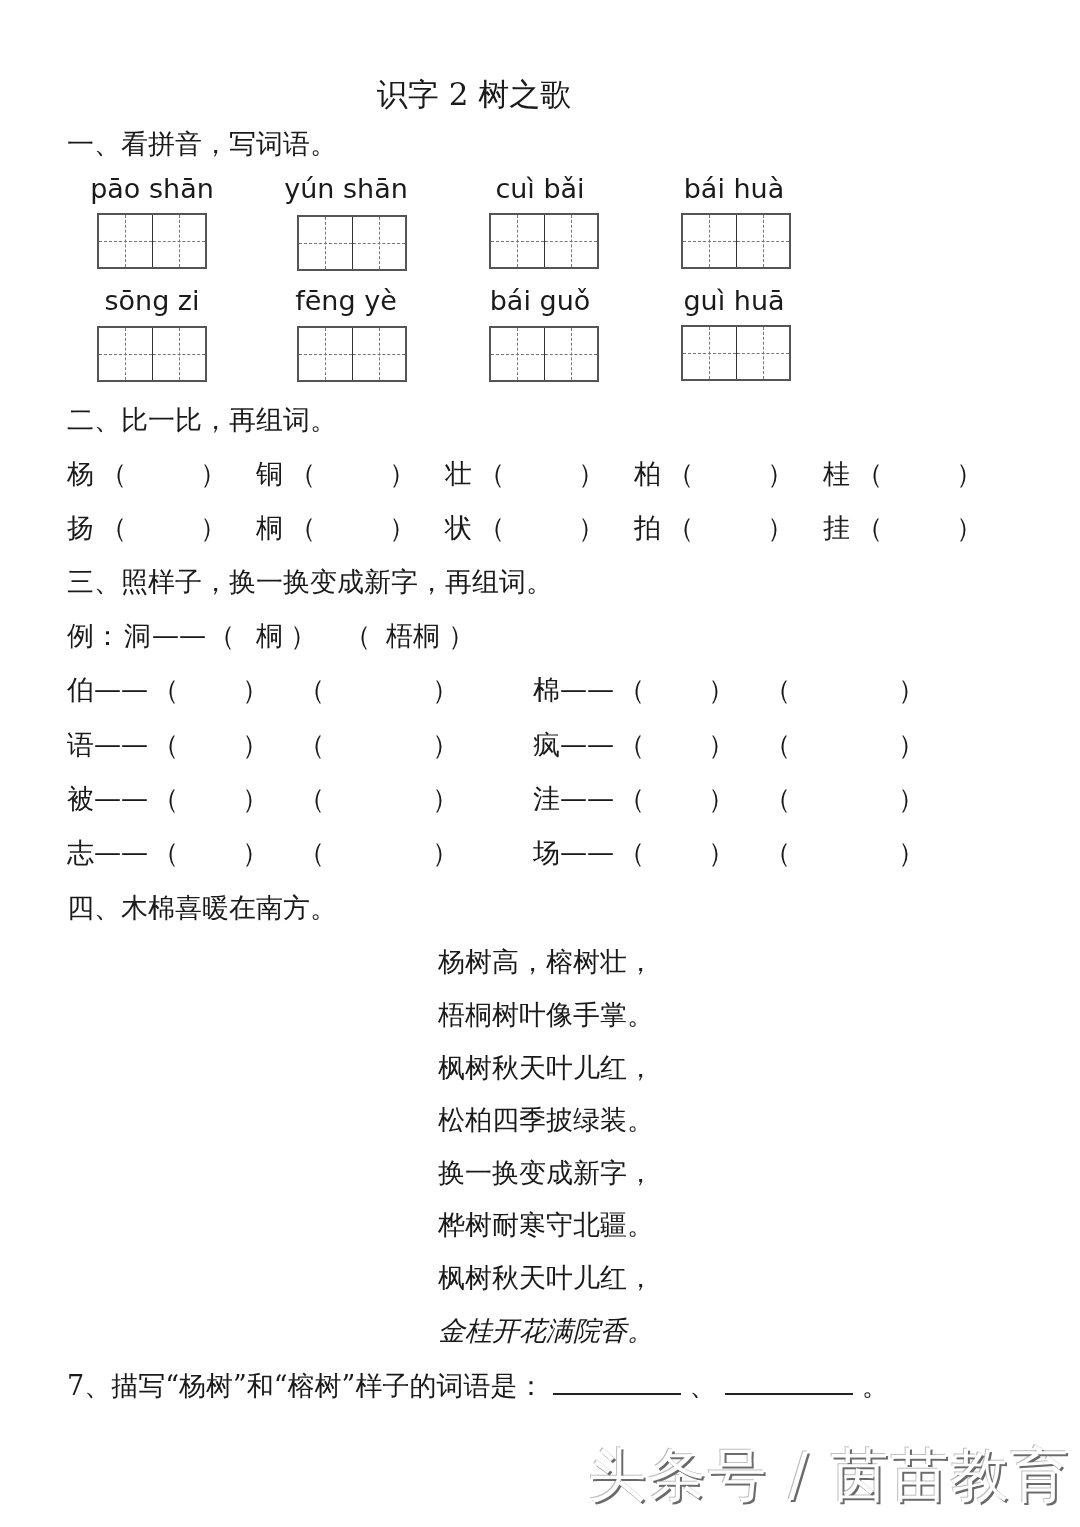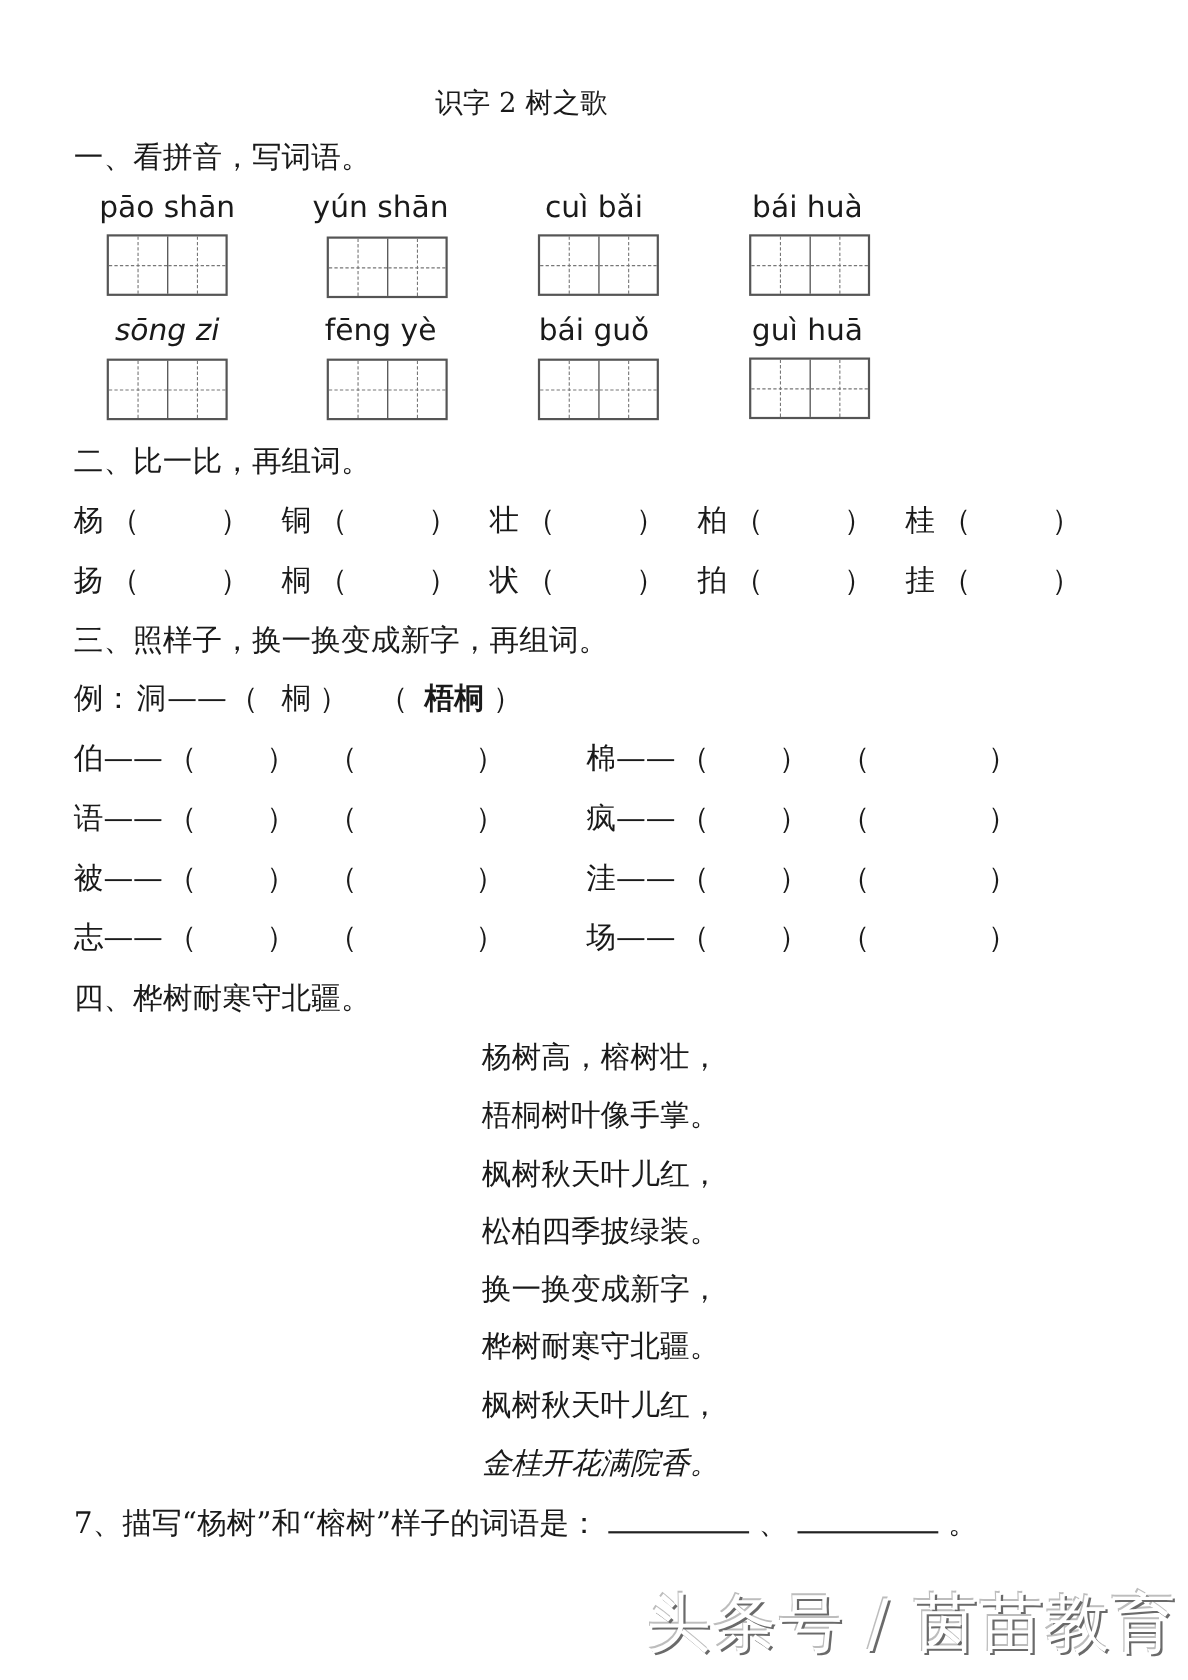--- a/index.html
+++ b/index.html
@@ -5,21 +5,21 @@
     * { box-sizing: border-box; margin: 0; padding: 0; }
     html, body { width: 1080px; height: 1527px; background: #ffffff; overflow: hidden; }
     body {
       position: relative;
       font-family: "DejaVu Serif", "Liberation Serif", serif;
       color: #1a1a1a;
     }
     .abs { position: absolute; white-space: nowrap; }
     .title {
       left: 0; width: 948px; top: 76px; text-align: center;
-      font-size: 25px; line-height: 36px;
+      font-size: 31px; line-height: 36px;
     }
     .section-heading { left: 67px; font-size: 27px; line-height: 36px; }
     .pinyin {
       font-family: "DejaVu Sans", "Liberation Sans", sans-serif;
       font-size: 27px; line-height: 34px; text-align: center; width: 160px;
     }
     .tian-box {
       width: 110px; height: 56px;
       border: 2px solid #555;
       display: flex;
@@ -73,21 +73,21 @@
 </div>
 <div class="abs tian-box" style="left:489px; top:213px;">
   <div class="tian-cell"></div>
   <div class="tian-cell"></div>
 </div>
 <div class="abs tian-box" style="left:681px; top:213px;">
   <div class="tian-cell"></div>
   <div class="tian-cell"></div>
 </div>
 
-<div class="abs pinyin" style="left:72px; top:284px;font-style:italic;">sōng  zi</div>
+<div class="abs pinyin" style="left:72px; top:284px;">sōng  zi</div>
 <div class="abs pinyin" style="left:266px; top:284px;">fēng  yè</div>
 <div class="abs pinyin" style="left:460px; top:284px;">bái  guǒ</div>
 <div class="abs pinyin" style="left:654px; top:284px;">guì huā</div>
 
 <div class="abs tian-box" style="left:97px; top:326px;">
   <div class="tian-cell"></div>
   <div class="tian-cell"></div>
 </div>
 <div class="abs tian-box" style="left:297px; top:326px;">
   <div class="tian-cell"></div>
@@ -156,21 +156,21 @@
 
 <div class="abs section-heading" style="top:564px;font-family:Liberation Serif, serif;">三、照样子，换一换变成新字，再组词。</div>
 
 <div class="abs row-text" style="left:67px; top:618px;">例：</div>
 <div class="abs row-text" style="left:124px; top:618px;">洞</div>
 <div class="abs row-text" style="left:152px; top:618px;">——</div>
 <div class="abs row-text" style="left:208px; top:618px;">（</div>
 <div class="abs row-text" style="left:256px; top:618px;">桐</div>
 <div class="abs row-text" style="left:290px; top:618px;">）</div>
 <div class="abs row-text" style="left:344px; top:618px;">（</div>
-<div class="abs row-text" style="left:386px; top:618px;font-weight:bold;">梧桐</div>
+<div class="abs row-text" style="left:386px; top:618px;">梧桐</div>
 <div class="abs row-text" style="left:448px; top:618px;">）</div>
 
 <div class="abs row-text" style="left:67px; top:672px;">伯</div>
 <div class="abs row-text" style="left:94px; top:672px;">——</div>
 <div class="abs row-text" style="left:152px; top:672px;">（</div>
 <div class="abs row-text" style="left:242px; top:672px;">）</div>
 <div class="abs" style="left:182px; top:672px; width:60px; height:36px;"></div>
 <div class="abs row-text" style="left:298px; top:672px;">（</div>
 <div class="abs row-text" style="left:432px; top:672px;">）</div>
 <div class="abs" style="left:328px; top:672px; width:104px; height:36px;"></div>
@@ -231,21 +231,21 @@
 
 <div class="abs row-text" style="left:533px; top:835px;">场</div>
 <div class="abs row-text" style="left:560px; top:835px;">——</div>
 <div class="abs row-text" style="left:618px; top:835px;">（</div>
 <div class="abs row-text" style="left:708px; top:835px;">）</div>
 <div class="abs" style="left:648px; top:835px; width:60px; height:36px;"></div>
 <div class="abs row-text" style="left:764px; top:835px;">（</div>
 <div class="abs row-text" style="left:898px; top:835px;">）</div>
 <div class="abs" style="left:794px; top:835px; width:104px; height:36px;"></div>
 
-<div class="abs section-heading" style="top:890px;">四、桦树耐寒守北疆。</div>
+<div class="abs section-heading" style="top:890px;">四、木棉喜暖在南方。</div>
 
 <div class="abs poem-line" style="top:944px;">杨树高，榕树壮，</div>
 <div class="abs poem-line" style="top:997px;text-align:right;">梧桐树叶像手掌。</div>
 <div class="abs poem-line" style="top:1050px;">枫树秋天叶儿红，</div>
 <div class="abs poem-line" style="top:1102px;">松柏四季披绿装。</div>
 <div class="abs poem-line" style="top:1155px;">换一换变成新字，</div>
 <div class="abs poem-line" style="top:1207px;">桦树耐寒守北疆。</div>
 <div class="abs poem-line" style="top:1260px;">枫树秋天叶儿红，</div>
 <div class="abs poem-line" style="top:1313px;font-style:italic;">金桂开花满院香。</div>
 

